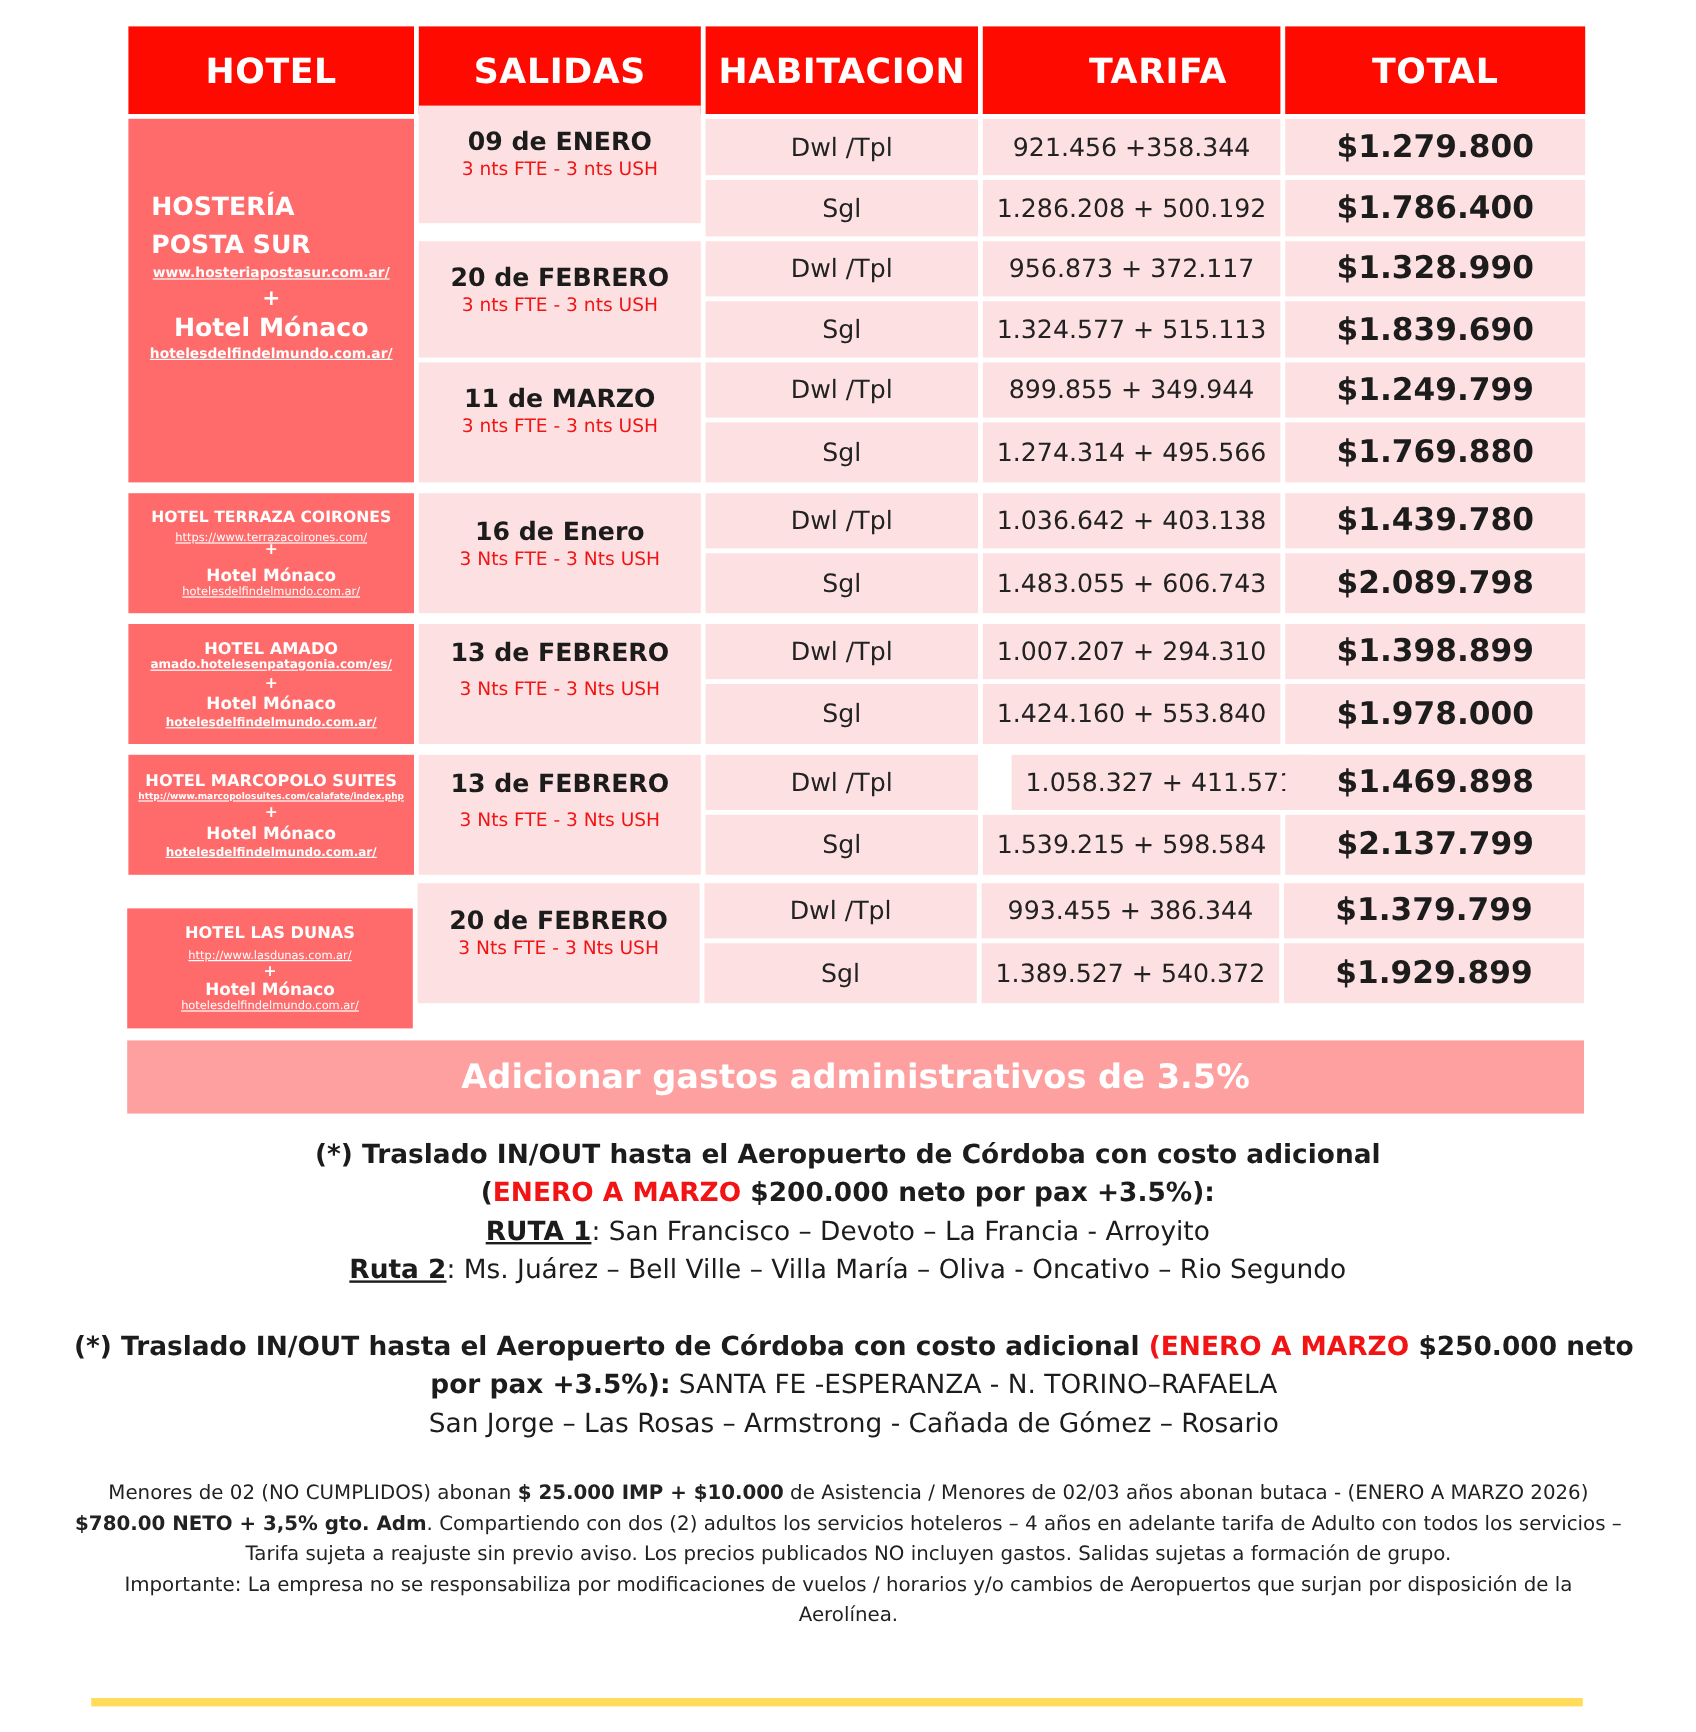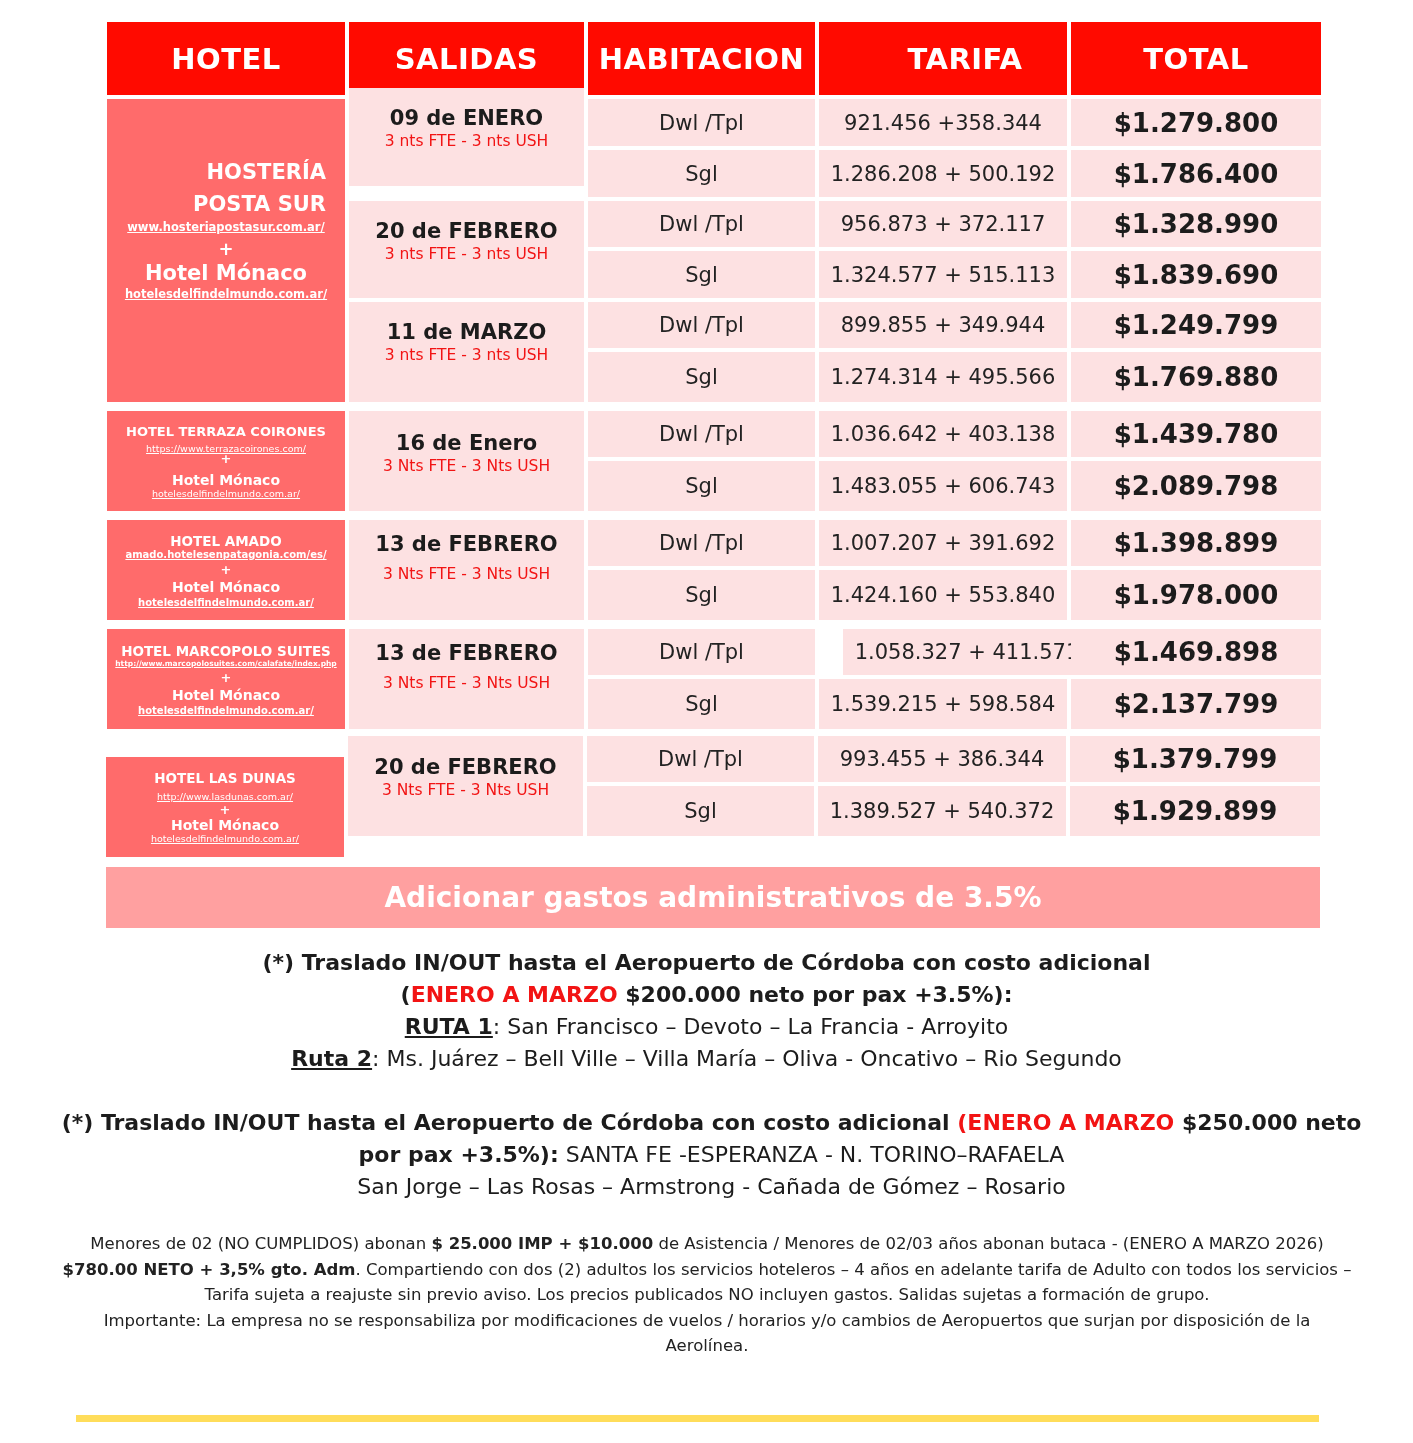--- a/index.html
+++ b/index.html
@@ -1,21 +1,21 @@
 <!DOCTYPE html>
 <html><head>
 <meta charset="utf-8">
 <style>
   html, body { margin: 0; padding: 0; background: #ffffff; }
   body { width: 1413px; height: 1443px; position: relative; overflow: hidden;
          font-family: "DejaVu Sans", sans-serif; color: #1e1e1e; }
   .abs { position: absolute; box-sizing: border-box; }
   .hdr { background: #ff0a00; color: #fff; font-weight: bold; font-size: 29px;
          display: flex; align-items: center; justify-content: center; letter-spacing: 0.5px; }
-  .hotel { background: #ff6b6b; color: #fff; text-align: right;
+  .hotel { background: #ff6b6b; color: #fff; text-align: left;
            display: flex; flex-direction: column; align-items: center; justify-content: center; }
   .hotel .name { font-weight: bold; }
   .hotel .url { text-decoration: underline; }
   .hotel .plus { font-weight: bold; }
   .sal { background: #fde1e2; text-align: center; display: flex; flex-direction: column;
          align-items: center; justify-content: flex-start; }
   .sal .date { font-weight: bold; font-size: 21px; color: #1c1c1c; }
   .sal .nts { color: #f21414; font-size: 15.5px; margin-top: 2px; }
   .cell { background: #fde1e2; display: flex; align-items: center; justify-content: center;
           font-size: 21px; color: #222; }
@@ -107,21 +107,21 @@
   <div class="url" style="font-size:10px;font-weight:bold;">amado.hotelesenpatagonia.com/es/</div>
   <div class="plus" style="font-size:13px;margin-top:2px;">+</div>
   <div class="name" style="font-size:14px;margin-top:2px;">Hotel Mónaco</div>
   <div class="url" style="font-size:10px;font-weight:bold;margin-top:2px;">hotelesdelfindelmundo.com.ar/</div>
 </div>
 <div class="abs sal" style="left:349px;top:520px;width:235px;height:100px;padding-top:12px;">
   <div class="date">13 de FEBRERO</div>
   <div class="nts" style="margin-top:9px;">3 Nts FTE - 3 Nts  USH</div>
 </div>
 <div class="abs cell" style="left:588px;top:520px;width:227px;height:46px;">Dwl /Tpl</div>
-<div class="abs cell" style="left:819px;top:520px;width:248px;height:46px;">1.007.207 + 391.692</div>
+<div class="abs cell" style="left:819px;top:520px;width:248px;height:46px;">1.007.207 + 294.310</div>
 <div class="abs tot" style="left:1071px;top:520px;width:250px;height:46px;">$1.398.899</div>
 <div class="abs cell" style="left:588px;top:570px;width:227px;height:50px;">Sgl</div>
 <div class="abs cell" style="left:819px;top:570px;width:248px;height:50px;">1.424.160 + 553.840</div>
 <div class="abs tot" style="left:1071px;top:570px;width:250px;height:50px;">$1.978.000</div>
 
 <div class="abs hotel" style="left:107px;top:629px;width:238px;height:100px;">
   <div class="name" style="font-size:13.5px;">HOTEL MARCOPOLO SUITES</div>
   <div class="url" style="font-size:7.5px;font-weight:bold;">http://www.marcopolosuites.com/calafate/index.php</div>
   <div class="plus" style="font-size:13px;margin-top:2px;">+</div>
   <div class="name" style="font-size:14px;margin-top:2px;">Hotel Mónaco</div>

